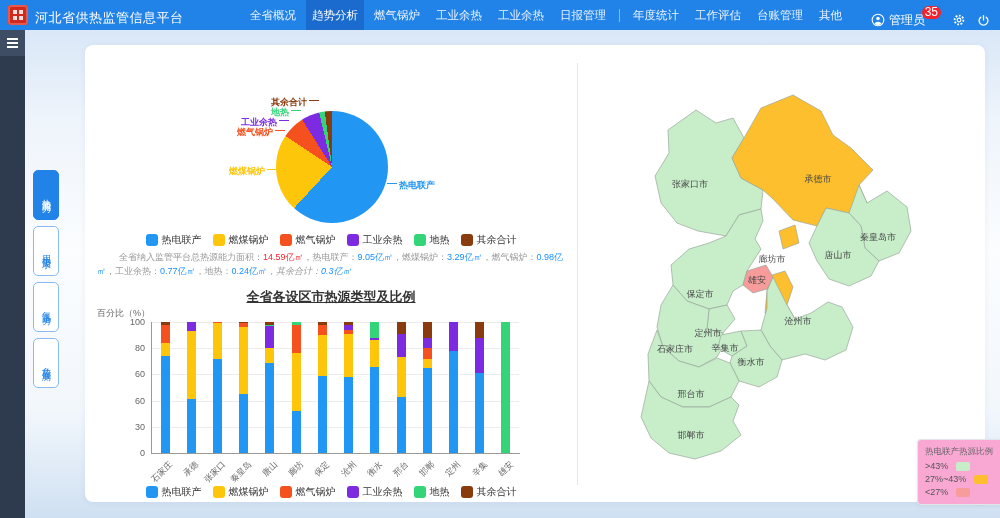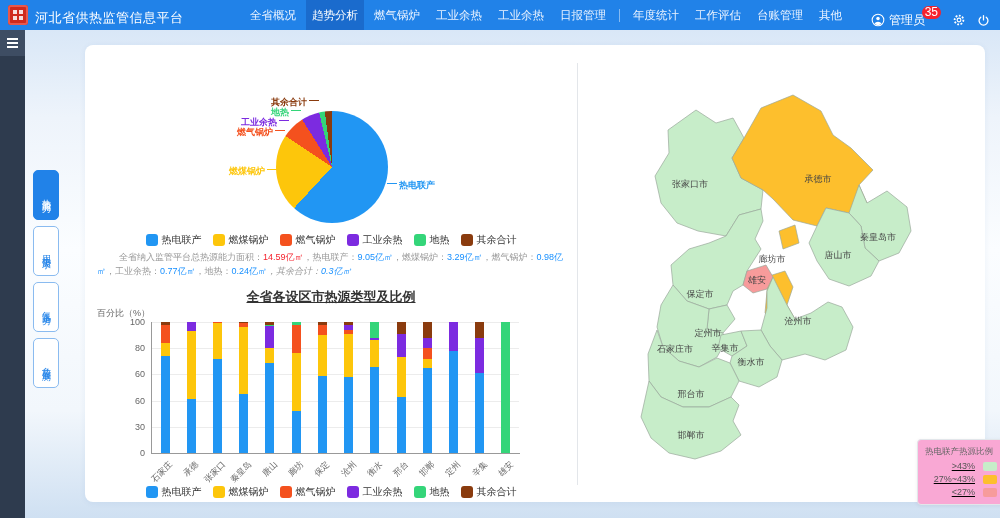--- a/index.html
+++ b/index.html
@@ -107,22 +107,22 @@
 
   
   #hebei-map { position:absolute; left:535px; top:45px; }
   #hebei-map path { stroke:#9aa79b; stroke-width:.7; cursor:pointer; }
   #hebei-map text { font-size:9px; fill:#444; text-anchor:middle;
     font-family:"Liberation Sans","DejaVu Sans",sans-serif; pointer-events:none; }
   .map-legend { position:absolute; left:812px; top:394px; width:88px;
     background:#f9a8d4; border:1px solid #e2e6ea; border-radius:4px;
     box-shadow:0 1px 4px rgba(0,0,0,.06); padding:6px 7px 7px;margin-left:20px; }
   .map-legend-title { font-size:8.5px; color:#666; margin-bottom:3px; white-space:nowrap; }
-  .ml-row { display:flex; align-items:center; justify-content:flex-end;
-    gap:8px; margin-top:3px; cursor:pointer;text-decoration:underline; }
+  .ml-row { display:flex; align-items:center; justify-content:flex-start;
+    gap:8px; margin-top:3px; cursor:pointer; }
   .ml-label { font-size:9px; color:#555; }
   .ml-sw { width:14px; height:9px; border-radius:2px; }
 </style>
 </head>
 <body>
 
 <div class="navbar">
   <div class="logo"></div>
   <div class="nav-title">河北省供热监管信息平台</div>
   <div class="nav-menu" id="nav-menu">

